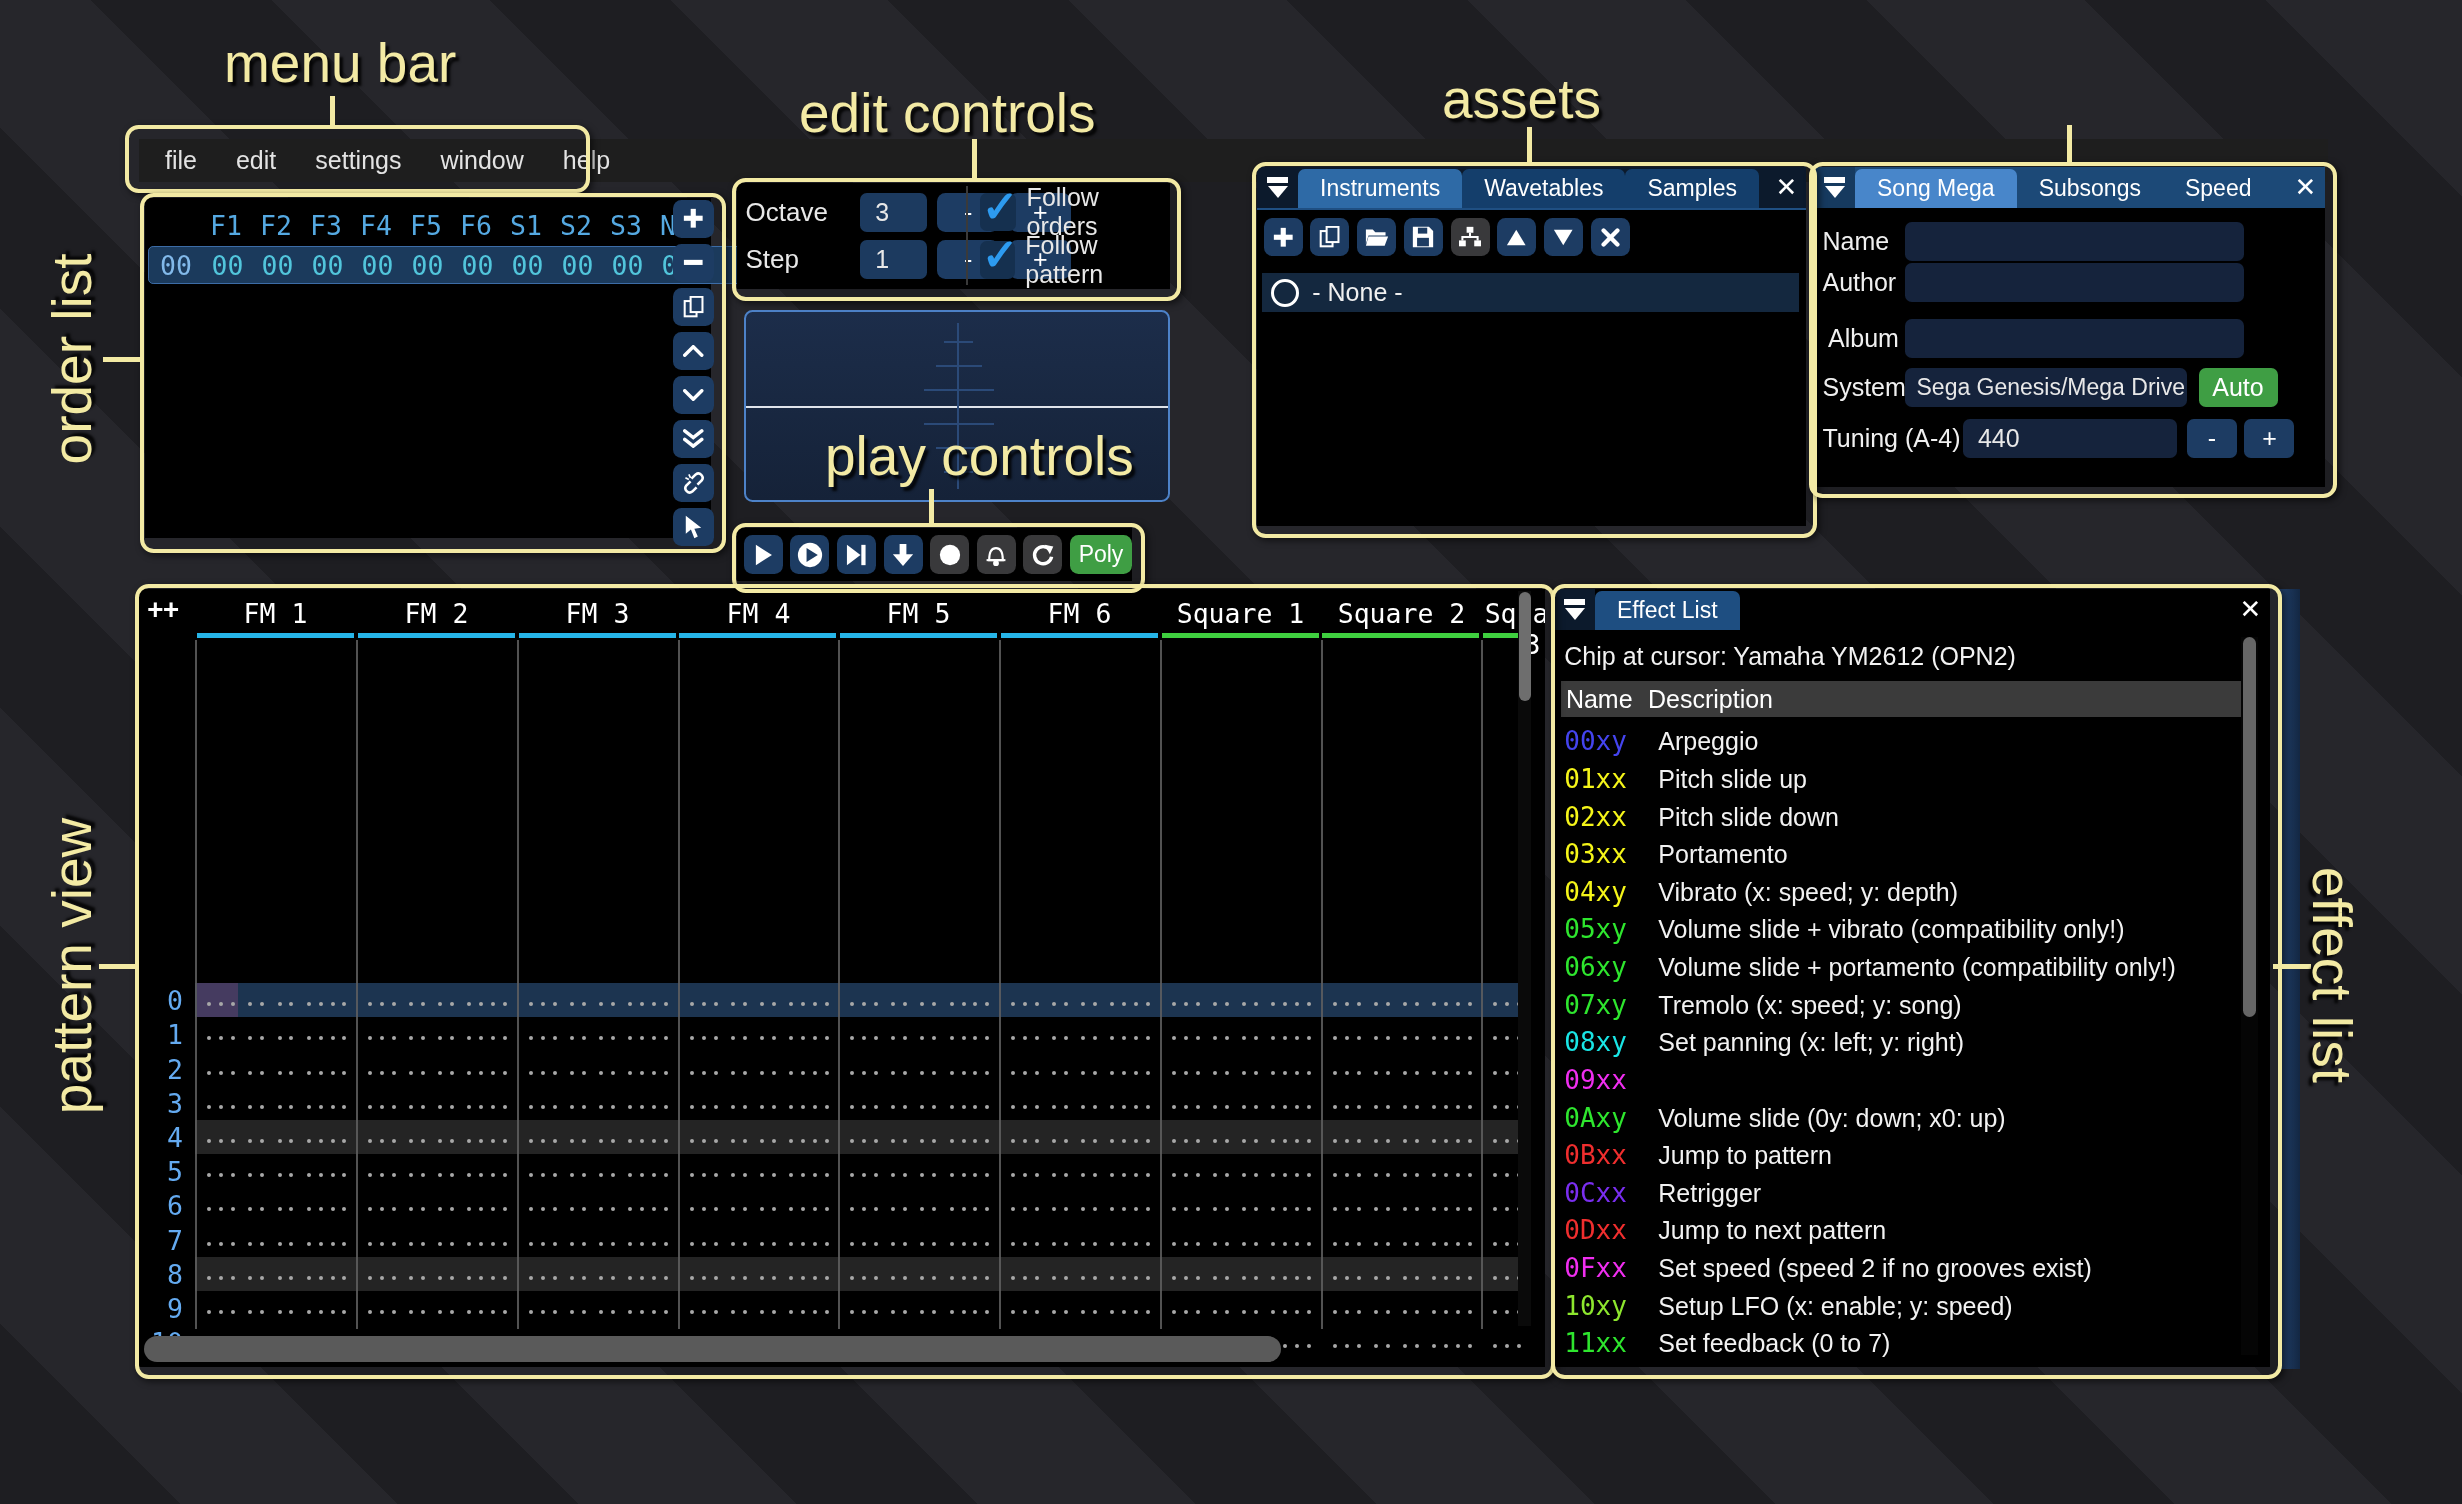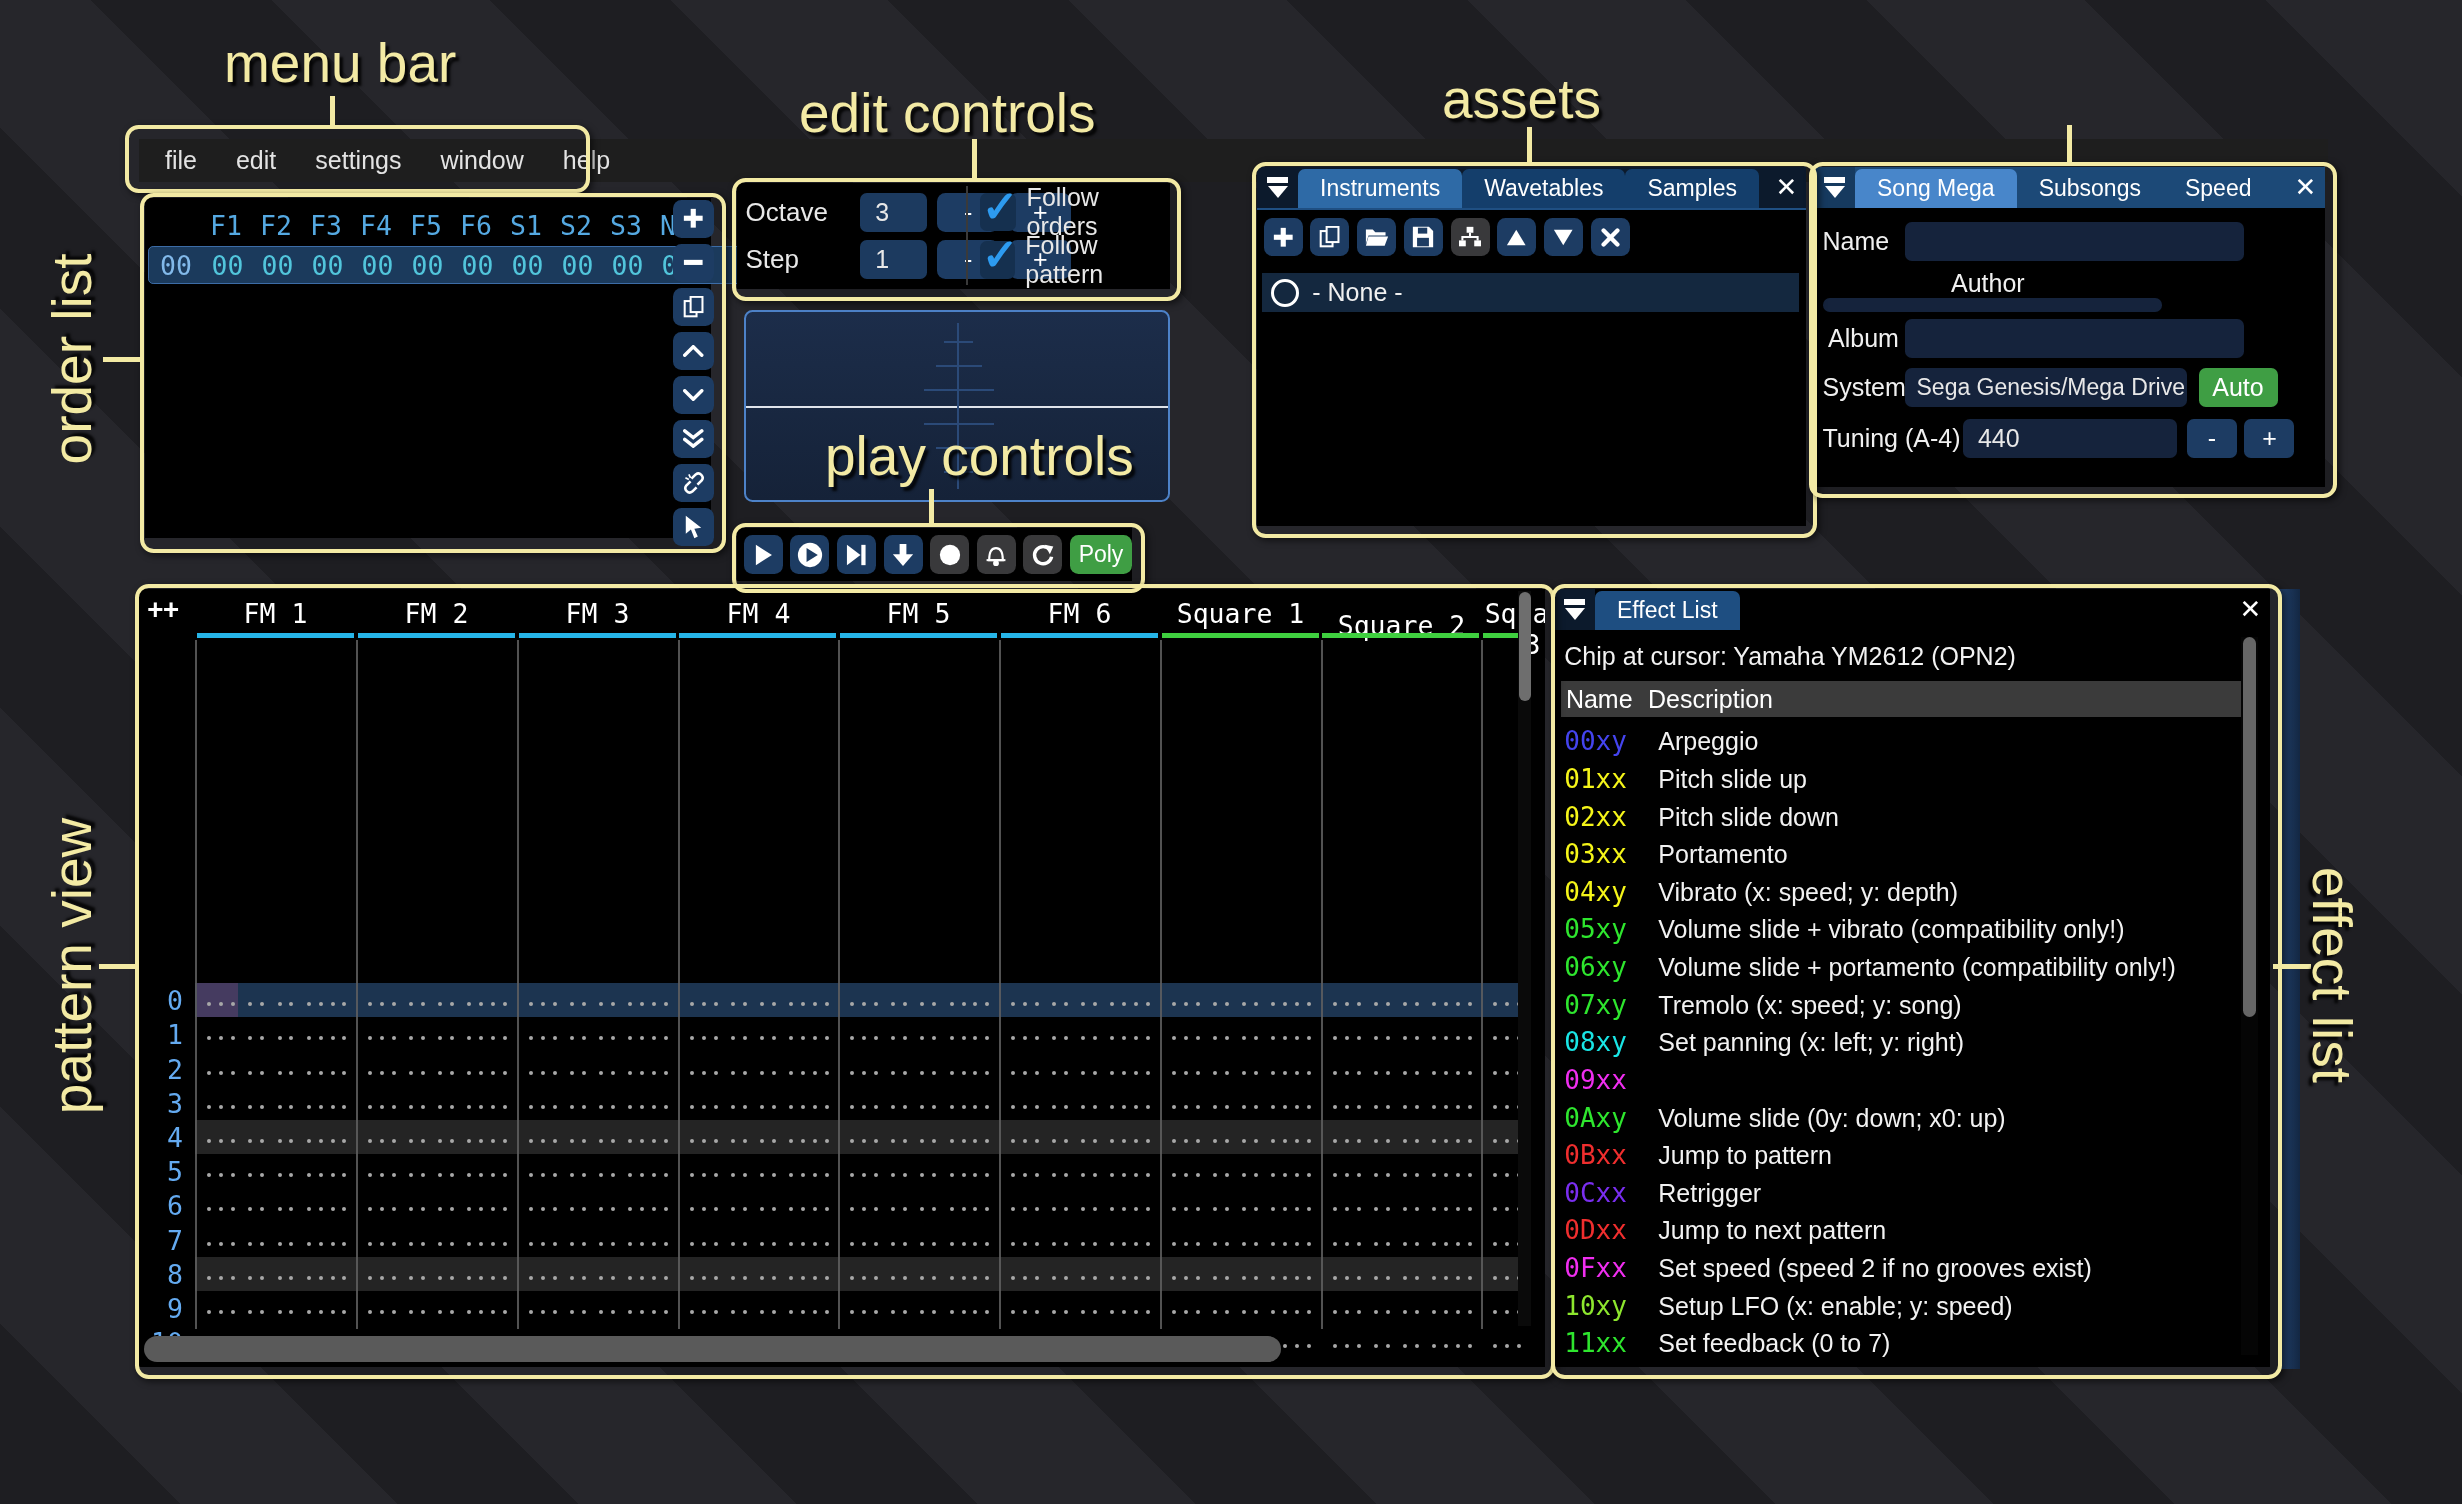--- a/index.html
+++ b/index.html
@@ -356,21 +356,21 @@
         </span>
       <span class="tab active">Song Mega</span>
       <span class="tab flat">Subsongs</span>
       <span class="tab flat">Speed</span>
       <span class="xclose">✕</span>
     </div>
     <div class="si-row" style="top:53px;">
       <span class="lbl" style="width:82px;">Name</span>
       <span class="input si-input" style="width:339px;"></span>
     </div>
-    <div class="si-row" style="top:102px;flex-direction:column;">
+    <div class="si-row" style="top:94px;">
       <span class="lbl" style="width:82px;">Author</span>
       <span class="input si-input" style="width:339px;"></span>
     </div>
     <div class="si-row" style="top:150px;text-align:center;">
       <span class="lbl" style="width:82px;">Album</span>
       <span class="input si-input" style="width:339px;"></span>
     </div>
     <div class="si-row" style="top:199px;">
       <span class="lbl" style="width:82px;">System</span>
       <span class="input si-input" style="width:282px;display:flex;align-items:center;padding-left:12px;box-sizing:border-box;font-size:23px;">Sega Genesis/Mega Drive</span>
@@ -394,21 +394,21 @@
         <div class="ch-name" style="left: 378px; width: 161px;">FM 3</div>
         <div class="ch-under" style="left: 380px; width: 157px; background: rgb(38, 181, 232);"></div>
         <div class="ch-name" style="left: 539px; width: 161px;">FM 4</div>
         <div class="ch-under" style="left: 540px; width: 157px; background: rgb(38, 181, 232);"></div>
         <div class="ch-name" style="left: 699px; width: 161px;">FM 5</div>
         <div class="ch-under" style="left: 701px; width: 157px; background: rgb(38, 181, 232);"></div>
         <div class="ch-name" style="left: 860px; width: 161px;">FM 6</div>
         <div class="ch-under" style="left: 862px; width: 157px; background: rgb(38, 181, 232);"></div>
         <div class="ch-name" style="left: 1021px; width: 161px;">Square 1</div>
         <div class="ch-under" style="left: 1023px; width: 157px; background: rgb(63, 207, 63);"></div>
-        <div class="ch-name" style="left: 1182px; width: 161px; margin-top: 12px;">Square 2</div>
+        <div class="ch-name" style="left: 1182px; width: 161px;">Square 2</div>
         <div class="ch-under" style="left: 1183px; width: 157px; background: rgb(63, 207, 63);"></div>
         <div class="ch-name" style="left: 1342px; width: 103px; overflow: hidden;">Square 3</div>
         <div class="ch-under" style="left: 1344px; width: 45px; background: rgb(63, 207, 63);"></div>
       </div>
     <div id="pat-rows">
         <div class="pat-row" style="top: 394px;">
           <div class="rowhl sel"></div>
           <div class="cursor-cell"></div>
           <span class="num">0</span>
           <span class="dot" style="left: 68px; top: 19px;"></span>

